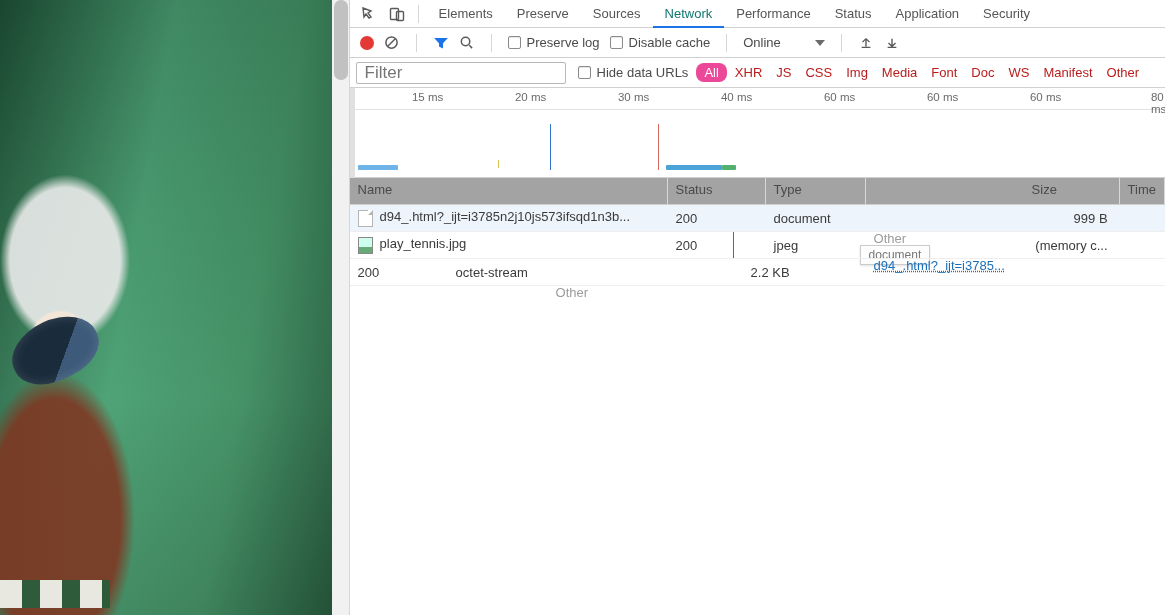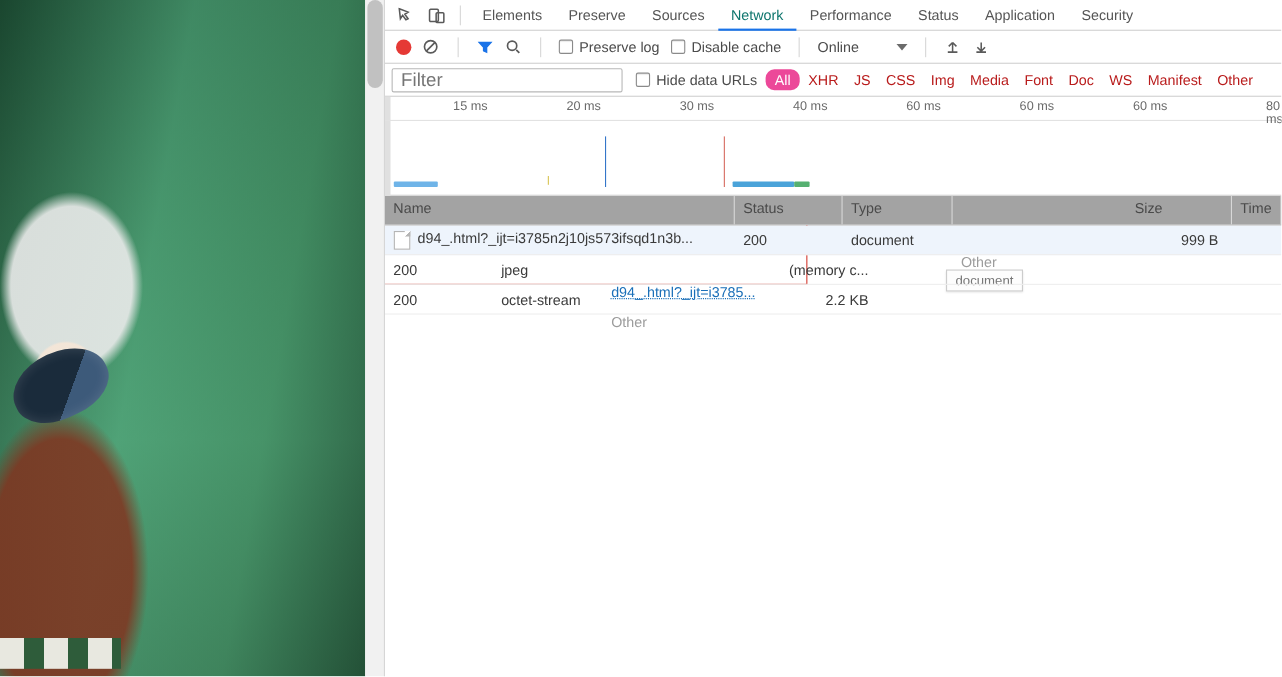--- a/index.html
+++ b/index.html
@@ -229,20 +229,21 @@
       <div class="tooltip">document</div>
     <div class="tr sel">
           <div class="td col-name"><span class="file-ico"></span><span>d94_.html?_ijt=i3785n2j10js573ifsqd1n3b...</span></div>
           <div class="td col-status">200</div>
           <div class="td col-type">document</div>
           <div class="td col-init"><span class="init-other">Other</span></div>
           <div class="td col-size size-right">999 B</div>
           <div class="td col-time"></div>
         </div>
         <div class="tr">
+          <div class="td col-name"><span class="img-ico"></span><span>play_tennis.jpg</span></div>
           <div class="td col-status">200</div>
           <div class="td col-type">jpeg</div>
           <div class="td col-init"><span class="init-link">d94_.html?_ijt=i3785...</span></div>
           <div class="td col-size size-right">(memory c...</div>
           <div class="td col-time"></div>
         </div>
         <div class="tr">
           <div class="td col-status">200</div>
           <div class="td col-type">octet-stream</div>
           <div class="td col-init"><span class="init-other">Other</span></div>

